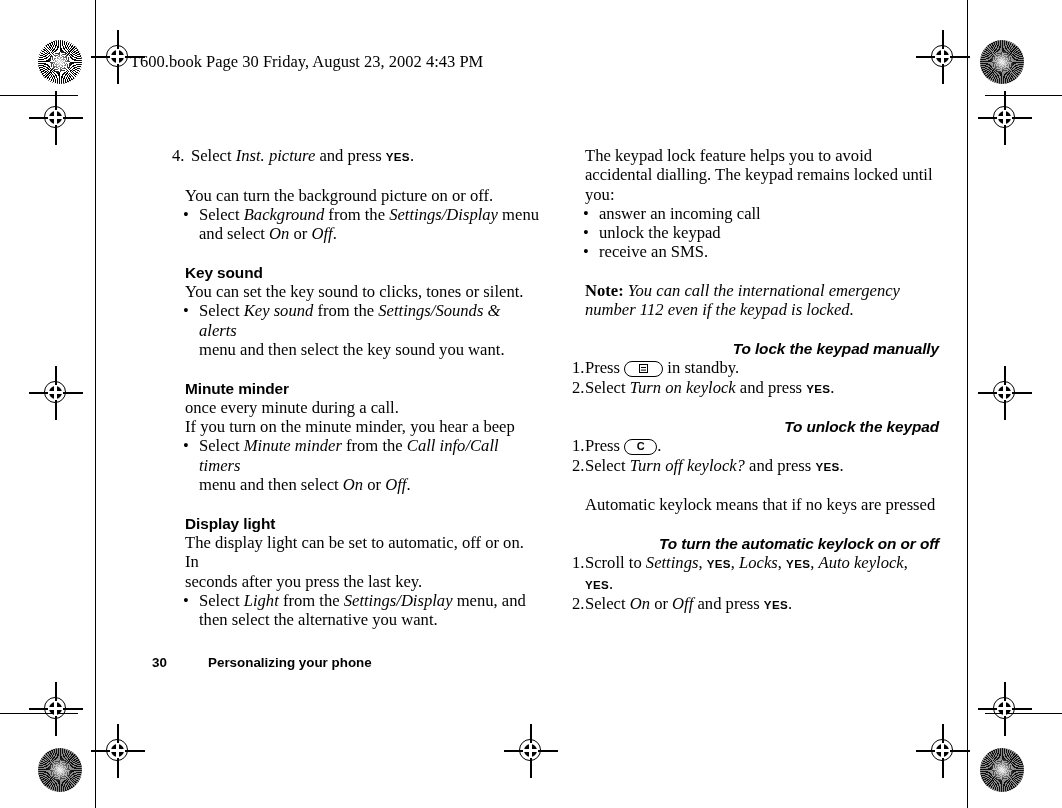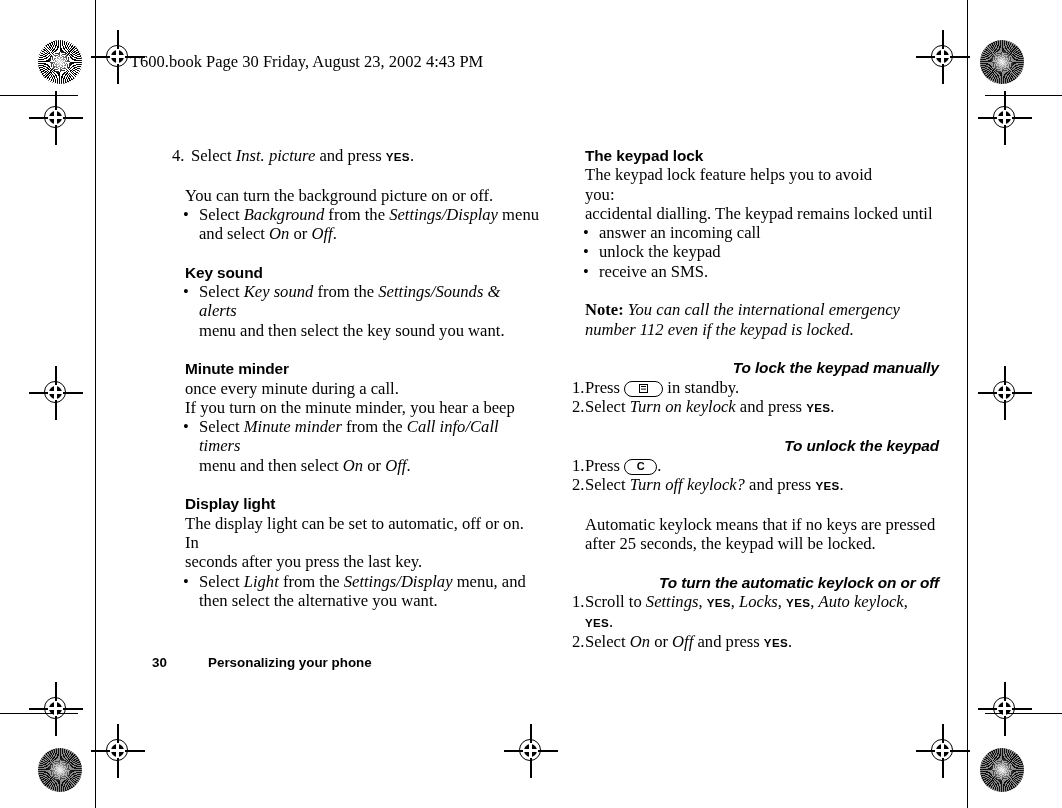--- a/index.html
+++ b/index.html
@@ -169,20 +169,21 @@
 
   <div class="para">You can turn the background picture on or off.</div>
 
   <div class="li">
     <span class="mk">•</span><span>Select </span><i>Background</i><span> from the </span><i>Settings/Display</i><span> menu</span><br><span>and select </span><i>On</i><span> or </span><i>Off</i><span>.</span>
   </div>
 
   <div class="spacer"></div>
 
   <div class="h2">Key sound</div>
+  <div class="para">You can set the key sound to clicks, tones or silent.</div>
   <div class="li">
     <span class="mk">•</span><span>Select </span><i>Key sound</i><span> from the </span><i>Settings/Sounds &amp; alerts</i><br><span>menu and then select the key sound you want.</span>
   </div>
 
   <div class="spacer"></div>
 
   <div class="h2">Minute minder</div>
   <div class="para">once every minute during a call.</div>
   <div class="para">If you turn on the minute minder, you hear a beep</div>
   <div class="li">
@@ -194,24 +195,23 @@
   <div class="h2">Display light</div>
   <div class="para">The display light can be set to automatic, off or on. In</div>
   <div class="para">seconds after you press the last key.</div>
   <div class="li">
     <span class="mk">•</span><span>Select </span><i>Light</i><span> from the </span><i>Settings/Display</i><span> menu, and</span><br><span>then select the alternative you want.</span>
   </div>
 </div>
 
 <div class="col" id="col-right">
 
-  <div class="h2">The keypad lock</div>
   <div class="para">The keypad lock feature helps you to avoid</div>
+  <div class="para">accidental dialling. The keypad remains locked until</div>
   <div class="para">you:</div>
-  <div class="para">accidental dialling. The keypad remains locked until</div>
 
   <div class="li">
     <span class="mk">•</span><span>answer an incoming call</span>
   </div>
   <div class="li">
     <span class="mk">•</span><span>unlock the keypad</span>
   </div>
   <div class="li">
     <span class="mk">•</span><span>receive an SMS.</span>
   </div>
@@ -238,21 +238,20 @@
   <div class="li num">
     <span class="mk">1.</span><span>Press </span><span class="key">C</span><span>.</span>
   </div>
   <div class="li num">
     <span class="mk">2.</span><span>Select </span><i>Turn off keylock?</i><span> and press </span><span class="sc">YES</span><span>.</span>
   </div>
 
   <div class="spacer"></div>
 
   <div class="para">Automatic keylock means that if no keys are pressed</div>
-  <div class="para">after 25 seconds, the keypad will be locked.</div>
 
   <div class="spacer"></div>
 
   <div class="h3">To turn the automatic keylock on or off</div>
   <div class="li num">
     <span class="mk">1.</span><span>Scroll to </span><i>Settings</i><span>, </span><span class="sc">YES</span><span>, </span><i>Locks</i><span>, </span><span class="sc">YES</span><span>, </span><i>Auto keylock</i><span>, </span><span class="sc">YES</span><span>.</span>
   </div>
   <div class="li num">
     <span class="mk">2.</span><span>Select </span><i>On</i><span> or </span><i>Off</i><span> and press </span><span class="sc">YES</span><span>.</span>
   </div>

